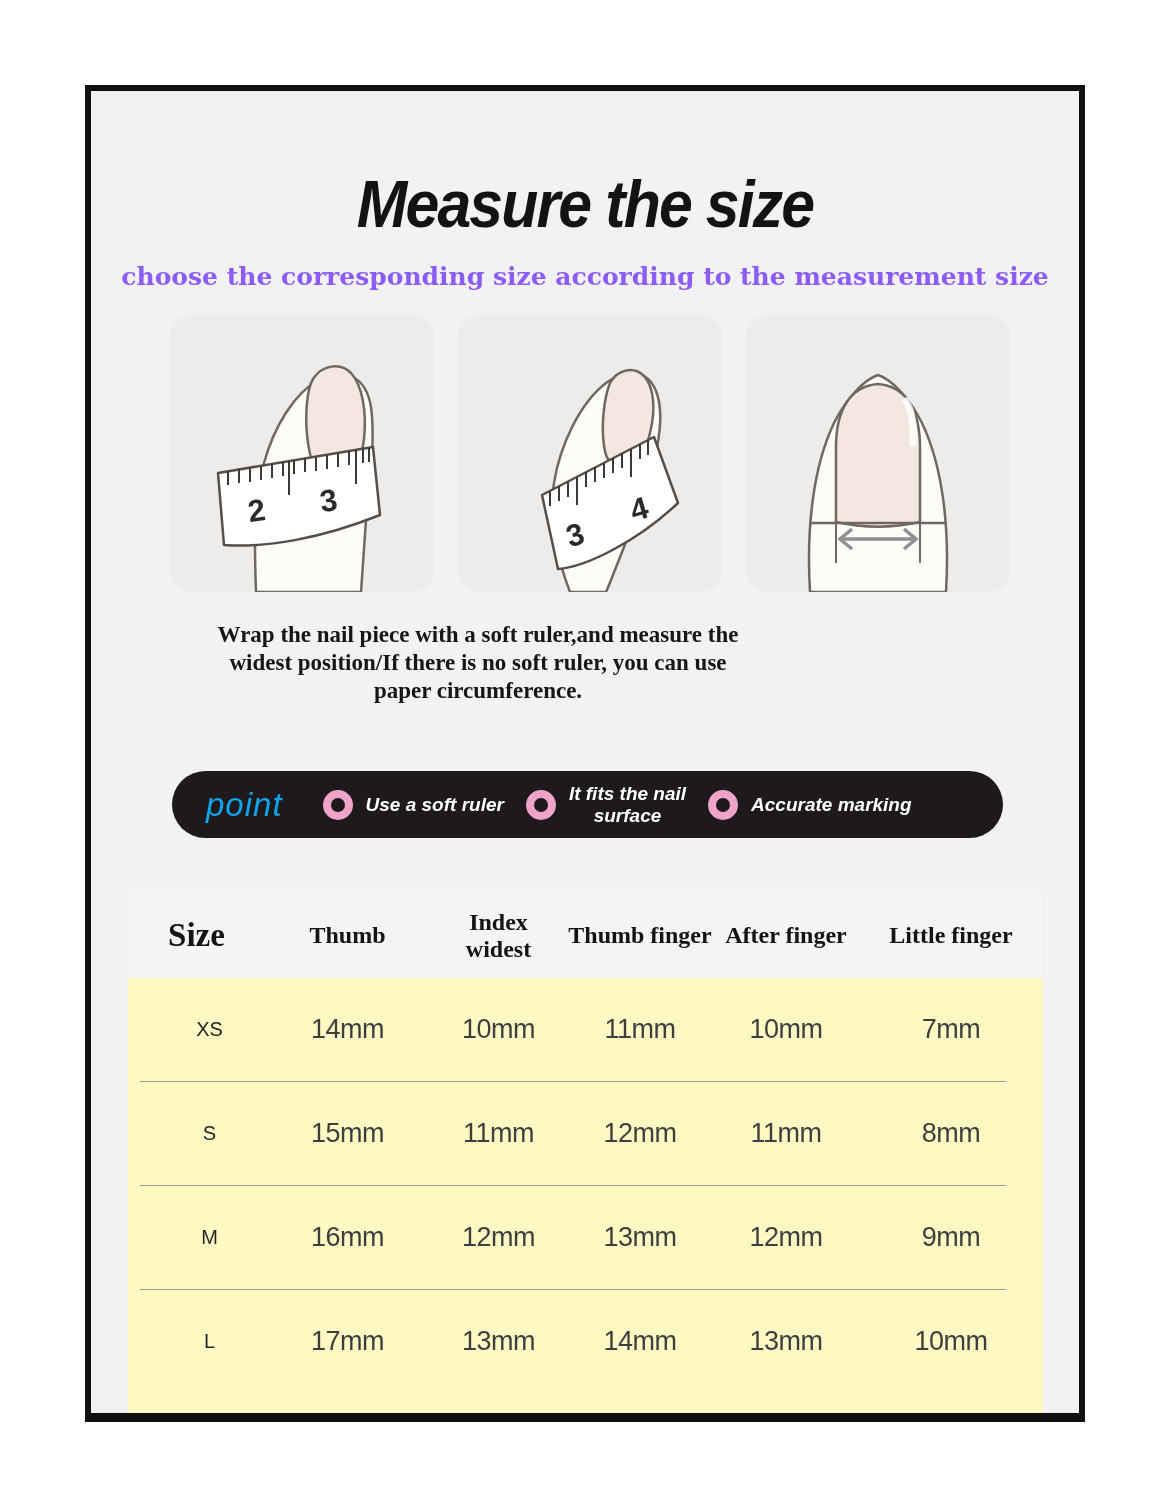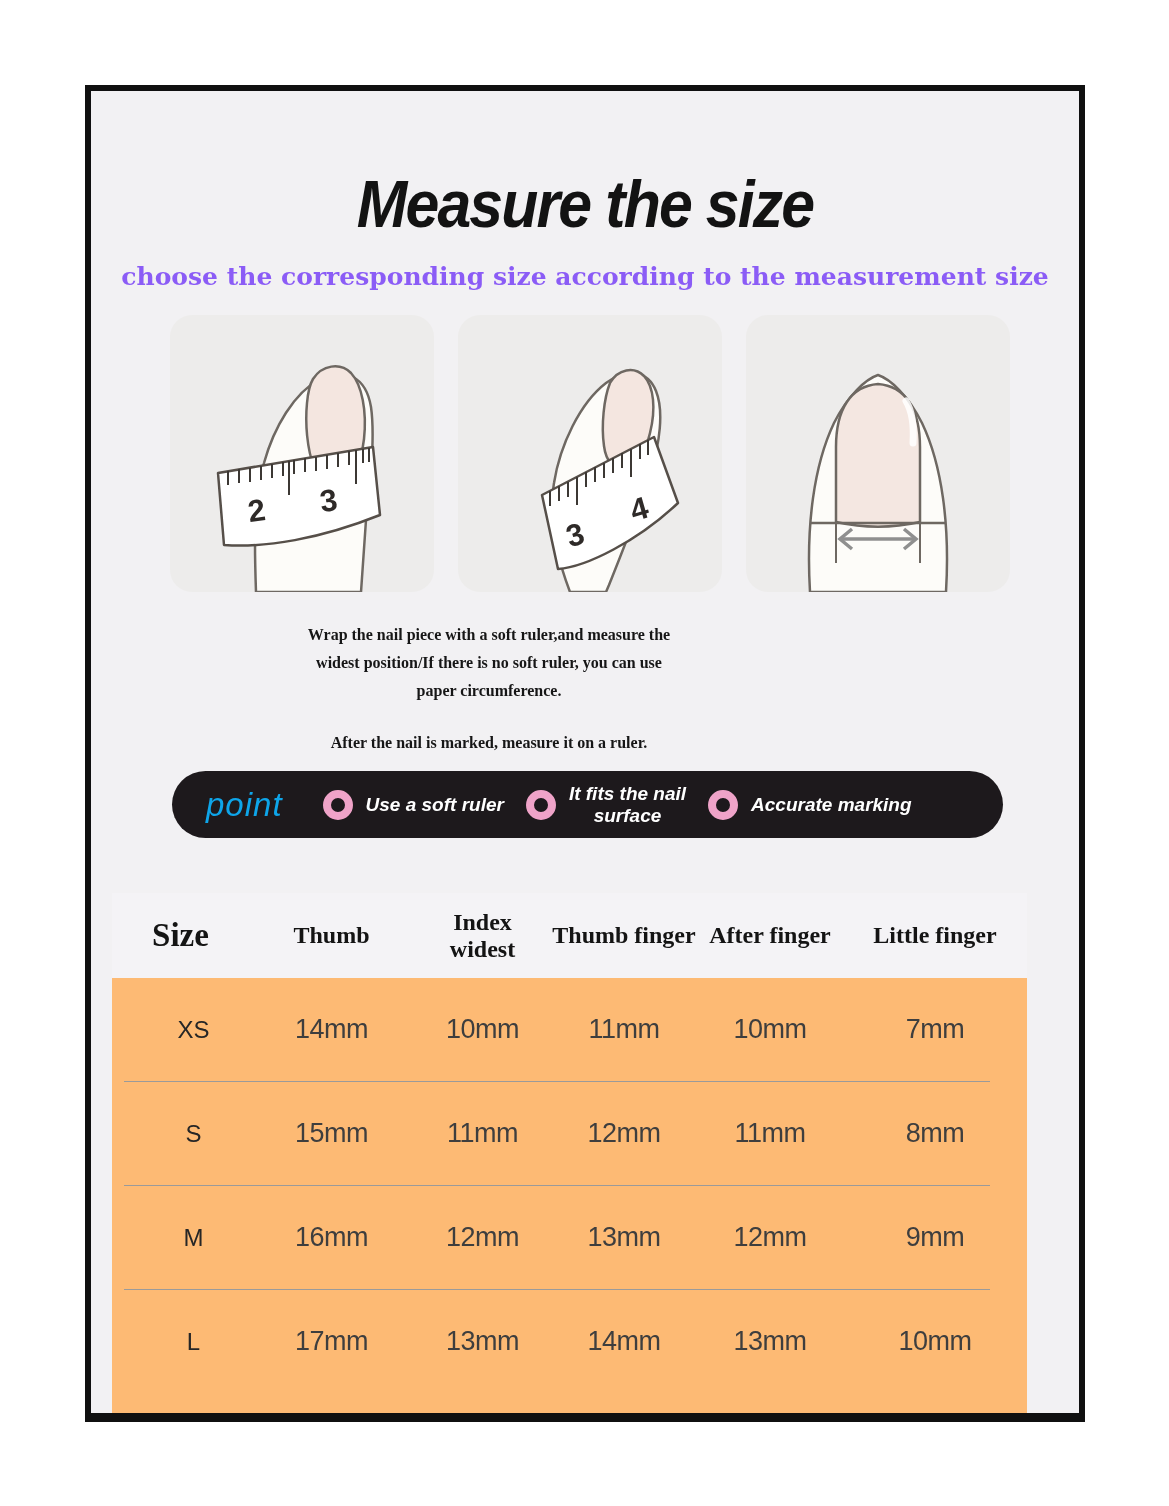--- a/index.html
+++ b/index.html
@@ -30,22 +30,22 @@
   .tile {
     position:absolute; top:315px; width:264px; height:277px;
     background:#edeceb; border-radius:22px; overflow:hidden;
   }
   .tile svg { display:block; width:264px; height:277px; }
   .tile1 { left:170px; } .tile2 { left:458px; } .tile3 { left:746px; }
   .ruler-num {
     font-family:"Liberation Sans", sans-serif; font-weight:700; font-size:31px; fill:#2e2a28;
   }
   .para {
-    position:absolute; left:85px; width:808px; text-align:center;
-    font-family:"Liberation Serif", serif; font-weight:700; font-size:16px;
+    position:absolute; left:74px; width:808px; text-align:center;
+    font-family:"Liberation Serif", serif; font-weight:700; font-size:23px;
     color:#161616; line-height:28px; white-space:pre-line;
   }
   .para1 { top:621px; }
   .para2 { top:729px; }
   .pill {
     position:absolute; left:172px; top:771px; width:831px; height:67px;
     background:#1d191c; border-radius:34px;
     display:flex; align-items:center; padding:0 24px 0 34px;
   }
   .point-word {
@@ -55,22 +55,22 @@
   .pgroup { display:flex; align-items:center; margin-right:22px; flex:none; }
   .donut {
     width:30px; height:30px; border:8px solid #efa3c8; border-radius:50%;
     margin-right:13px; flex:none;
   }
   .plabel {
     font-style:italic; font-weight:700; font-size:19px; color:#ffffff;
     line-height:1.12; white-space:pre-line; text-align:center;
   }
   .tcard {
-    position:absolute; left:112px; top:893px; width:915px; height:520px;
-    background:#fdba74;
+    position:absolute; left:128px; top:893px; width:915px; height:520px;
+    background:#fef9c3;
   }
   .thead {
     height:85px; background:#f4f3f6;
     display:grid; grid-template-columns:137px 165px 137px 146px 146px 184px;
     align-items:center; justify-items:center;
   }
   .th {
     font-family:"Liberation Serif", serif; font-weight:700; font-size:24px;
     color:#141414; text-align:center; line-height:1.1;
   }
@@ -78,21 +78,21 @@
   .th-index { width:86px; }
   .trow {
     height:103px;
     display:grid; grid-template-columns:137px 165px 137px 146px 146px 184px;
     align-items:center; justify-items:center;
   }
   .td {
     font-family:"Liberation Sans", sans-serif; font-size:27px; color:#3e3e3e;
     letter-spacing:-0.5px;
   }
-  .size-label { font-size:24px; color:#262626; letter-spacing:0;margin-left:26px; }
+  .size-label { font-size:20px; color:#262626; letter-spacing:0;margin-left:26px; }
   .divider { border-top:1.5px solid #9a9a9a; width:866px; margin-left:12px; }
 </style>
 </head>
 <body>
 
 <div class="canvas">
   <div class="interior"></div>
   <div class="frame"></div>
 
   <div class="title">Measure the size</div>
@@ -162,21 +162,20 @@
         <line x1="96" y1="224" x2="168" y2="224"></line>
         <polyline points="106,214 94,224 106,234"></polyline>
         <polyline points="158,214 170,224 158,234"></polyline>
       </g>
     </svg>
   </div>
 
   <div class="para para1">Wrap the nail piece with a soft ruler,and measure the
 widest position/If there is no soft ruler, you can use
 paper circumference.</div>
-  <div class="para para2">After the nail is marked, measure it on a ruler.</div>
 
   <div class="pill">
     <div class="point-word">point</div>
     <div class="pgroup">
       <div class="donut"></div>
       <div class="plabel">Use a soft ruler</div>
     </div>
     <div class="pgroup">
       <div class="donut"></div>
       <div class="plabel">It fits the nail

